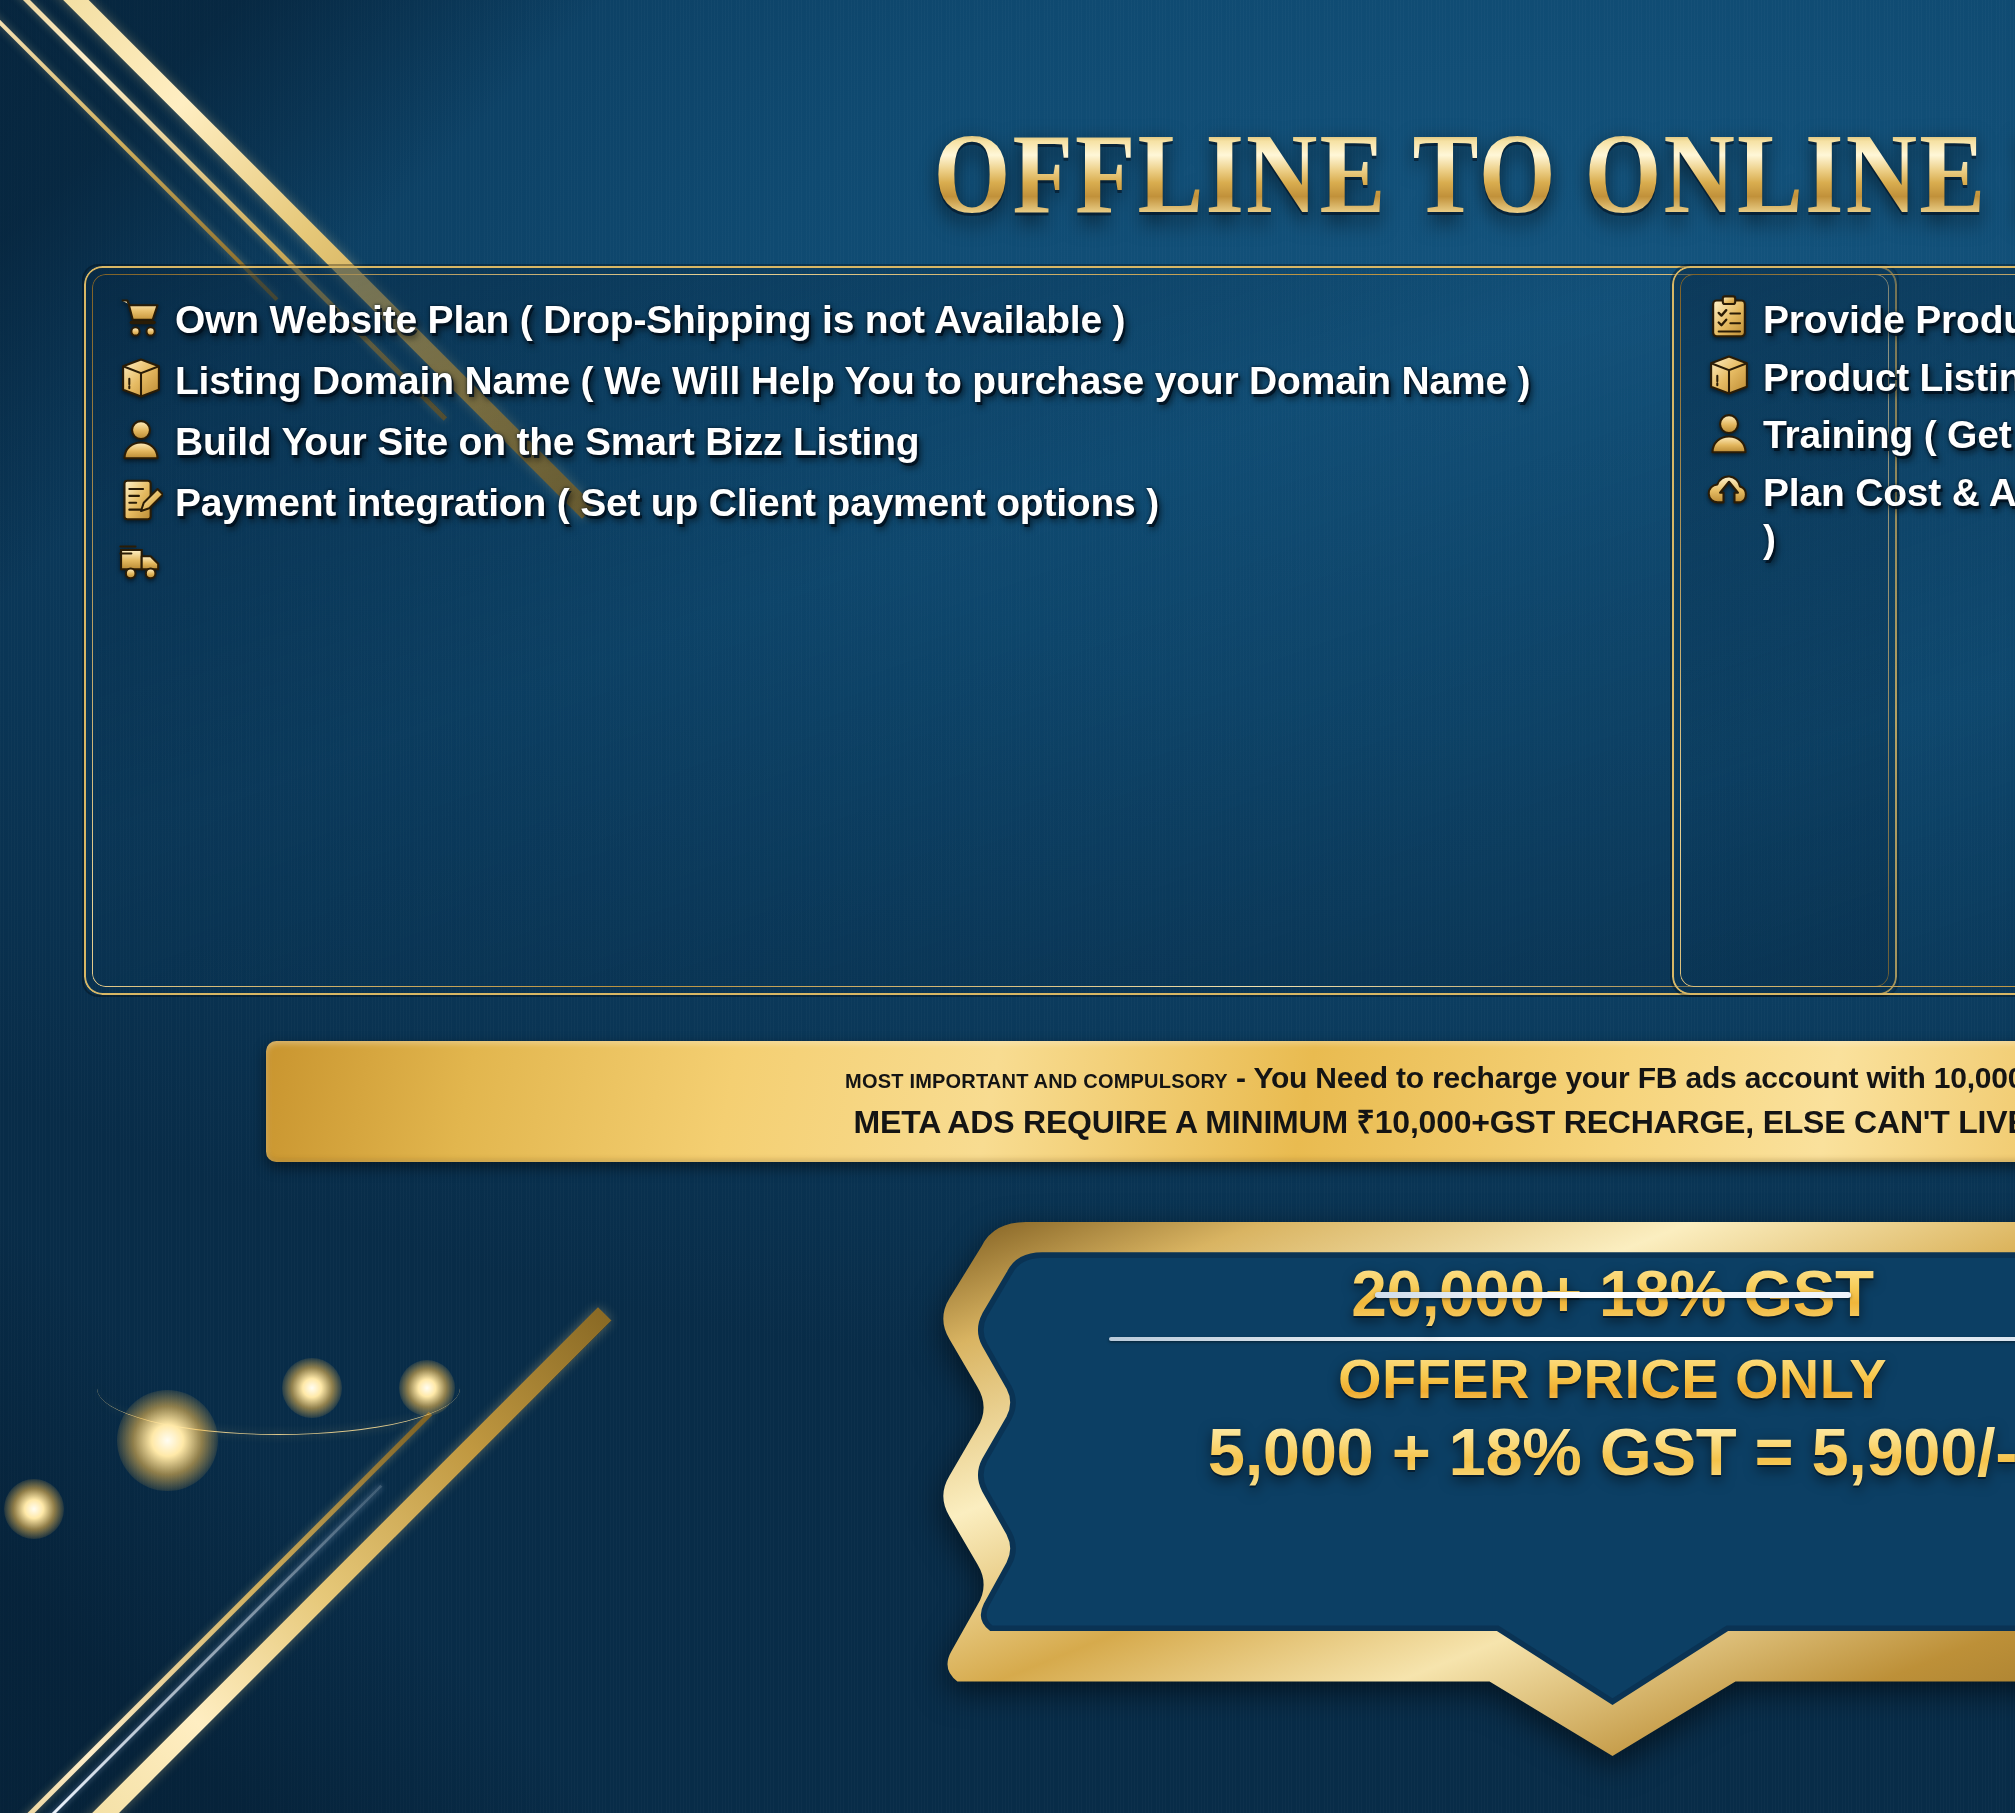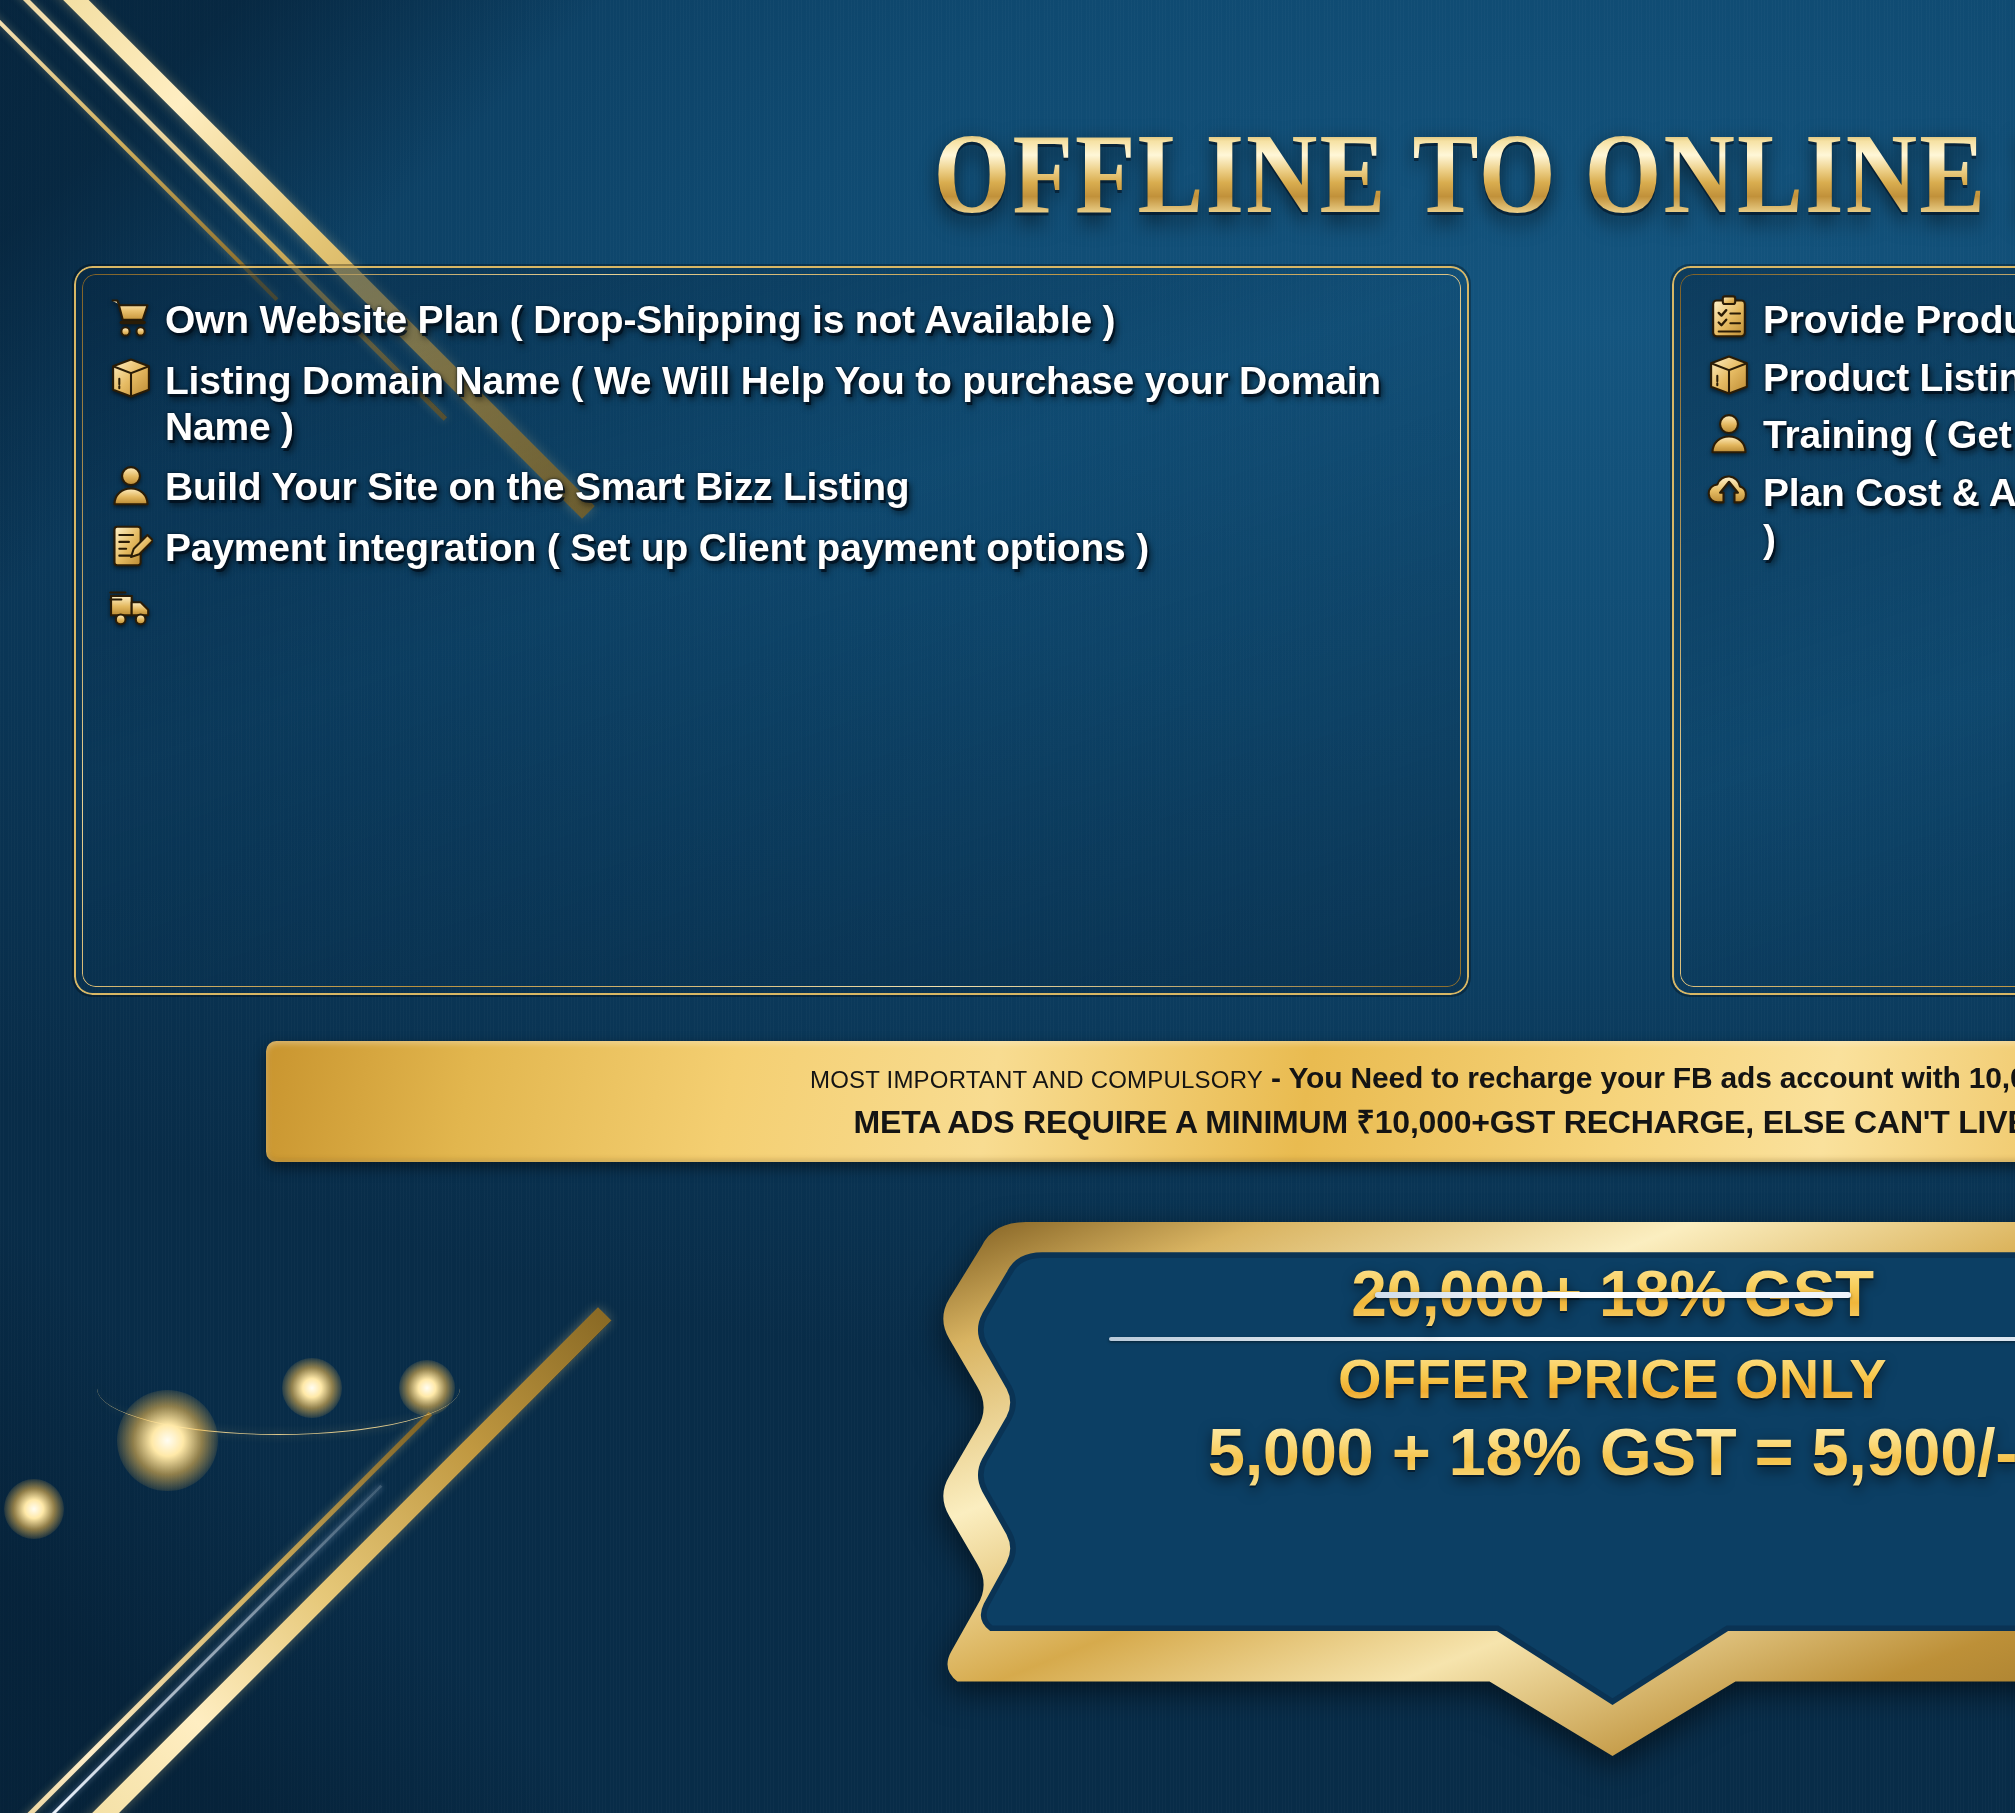--- a/index.html
+++ b/index.html
@@ -96,21 +96,21 @@
   }
   .panel::after{
     content:"";position:absolute;inset:5.6px;border-radius:13.7px;
     border:1.6px solid transparent;
     background:linear-gradient(135deg,#7e6026,#e7d195,#b8903e,#f2e1ae,#8a6b2b) border-box;
     -webkit-mask:linear-gradient(#000 0 0) content-box, linear-gradient(#000 0 0);
     -webkit-mask-composite:xor;mask-composite:exclude;
     pointer-events:none;
   }
 
-  #panel-left {left:74px;  top:266px; width:1395px; height:729px;}
+  #panel-left {left:84px;  top:266px; width:1813px; height:729px;border-radius:14px;}
   #panel-right{left:1672px; top:266px; width:1499px; height:729px;}
 
   .feat-list{position:relative;z-index:3;display:flex;flex-direction:column;}
   #panel-left  .feat-list{gap:15.3px;padding:10.5px 6.4px 0 17.7px;}
   #panel-right .feat-list{gap:12px;padding:10.5px 6.4px 0 17.7px;}
 
   .feat{display:flex;align-items:flex-start;gap:12px;}
   .feat-ic{flex:0 0 auto;width:44px;height:44px;display:block;margin-top:-1.6px;
     filter:drop-shadow(0 2.8px 2px rgba(0,0,0,.55));}
   .feat-tx{
@@ -133,21 +133,21 @@
       #c9952f 0%, #e2b64e 8%, #f4cf72 18%, #f8dc91 28%,
       #e9bb50 40%, #f6d47c 52%, #fae19c 60%, #ecc05b 72%,
       #dba843 84%, #f0cd73 94%, #c9952f 100%);
     box-shadow:0 5.6px 13.7px rgba(0,0,0,.45), inset 0 2px 6.4px rgba(255,255,255,.38), inset 0 -2.4px 5.6px rgba(120,80,10,.28);
     display:flex;flex-direction:column;align-items:center;justify-content:center;
     gap:4px;
     padding:0 18.5px;
   }
   .ban-line{display:block;text-align:center;color:#141414;white-space:nowrap;}
   #ban1{font-size:30px;font-weight:700;letter-spacing:-0.2px;}
-  #ban1 .strong{font-weight:400;font-size:24px;letter-spacing:0.2px;}
+  #ban1 .strong{font-weight:700;font-size:20px;letter-spacing:0.2px;}
   #ban2{font-size:32px;font-weight:700;letter-spacing:-0.2px;}
 
   
   #badge{
     position:absolute;left:905px;top:1218px;width:1415px;height:540px;
     filter:drop-shadow(0 10.5px 16px rgba(0,0,0,.55));
   }
   #badge svg{position:absolute;inset:0;width:100%;height:100%;}
   #badge-content{
     position:absolute;left:48px;right:48px;top:39px;

